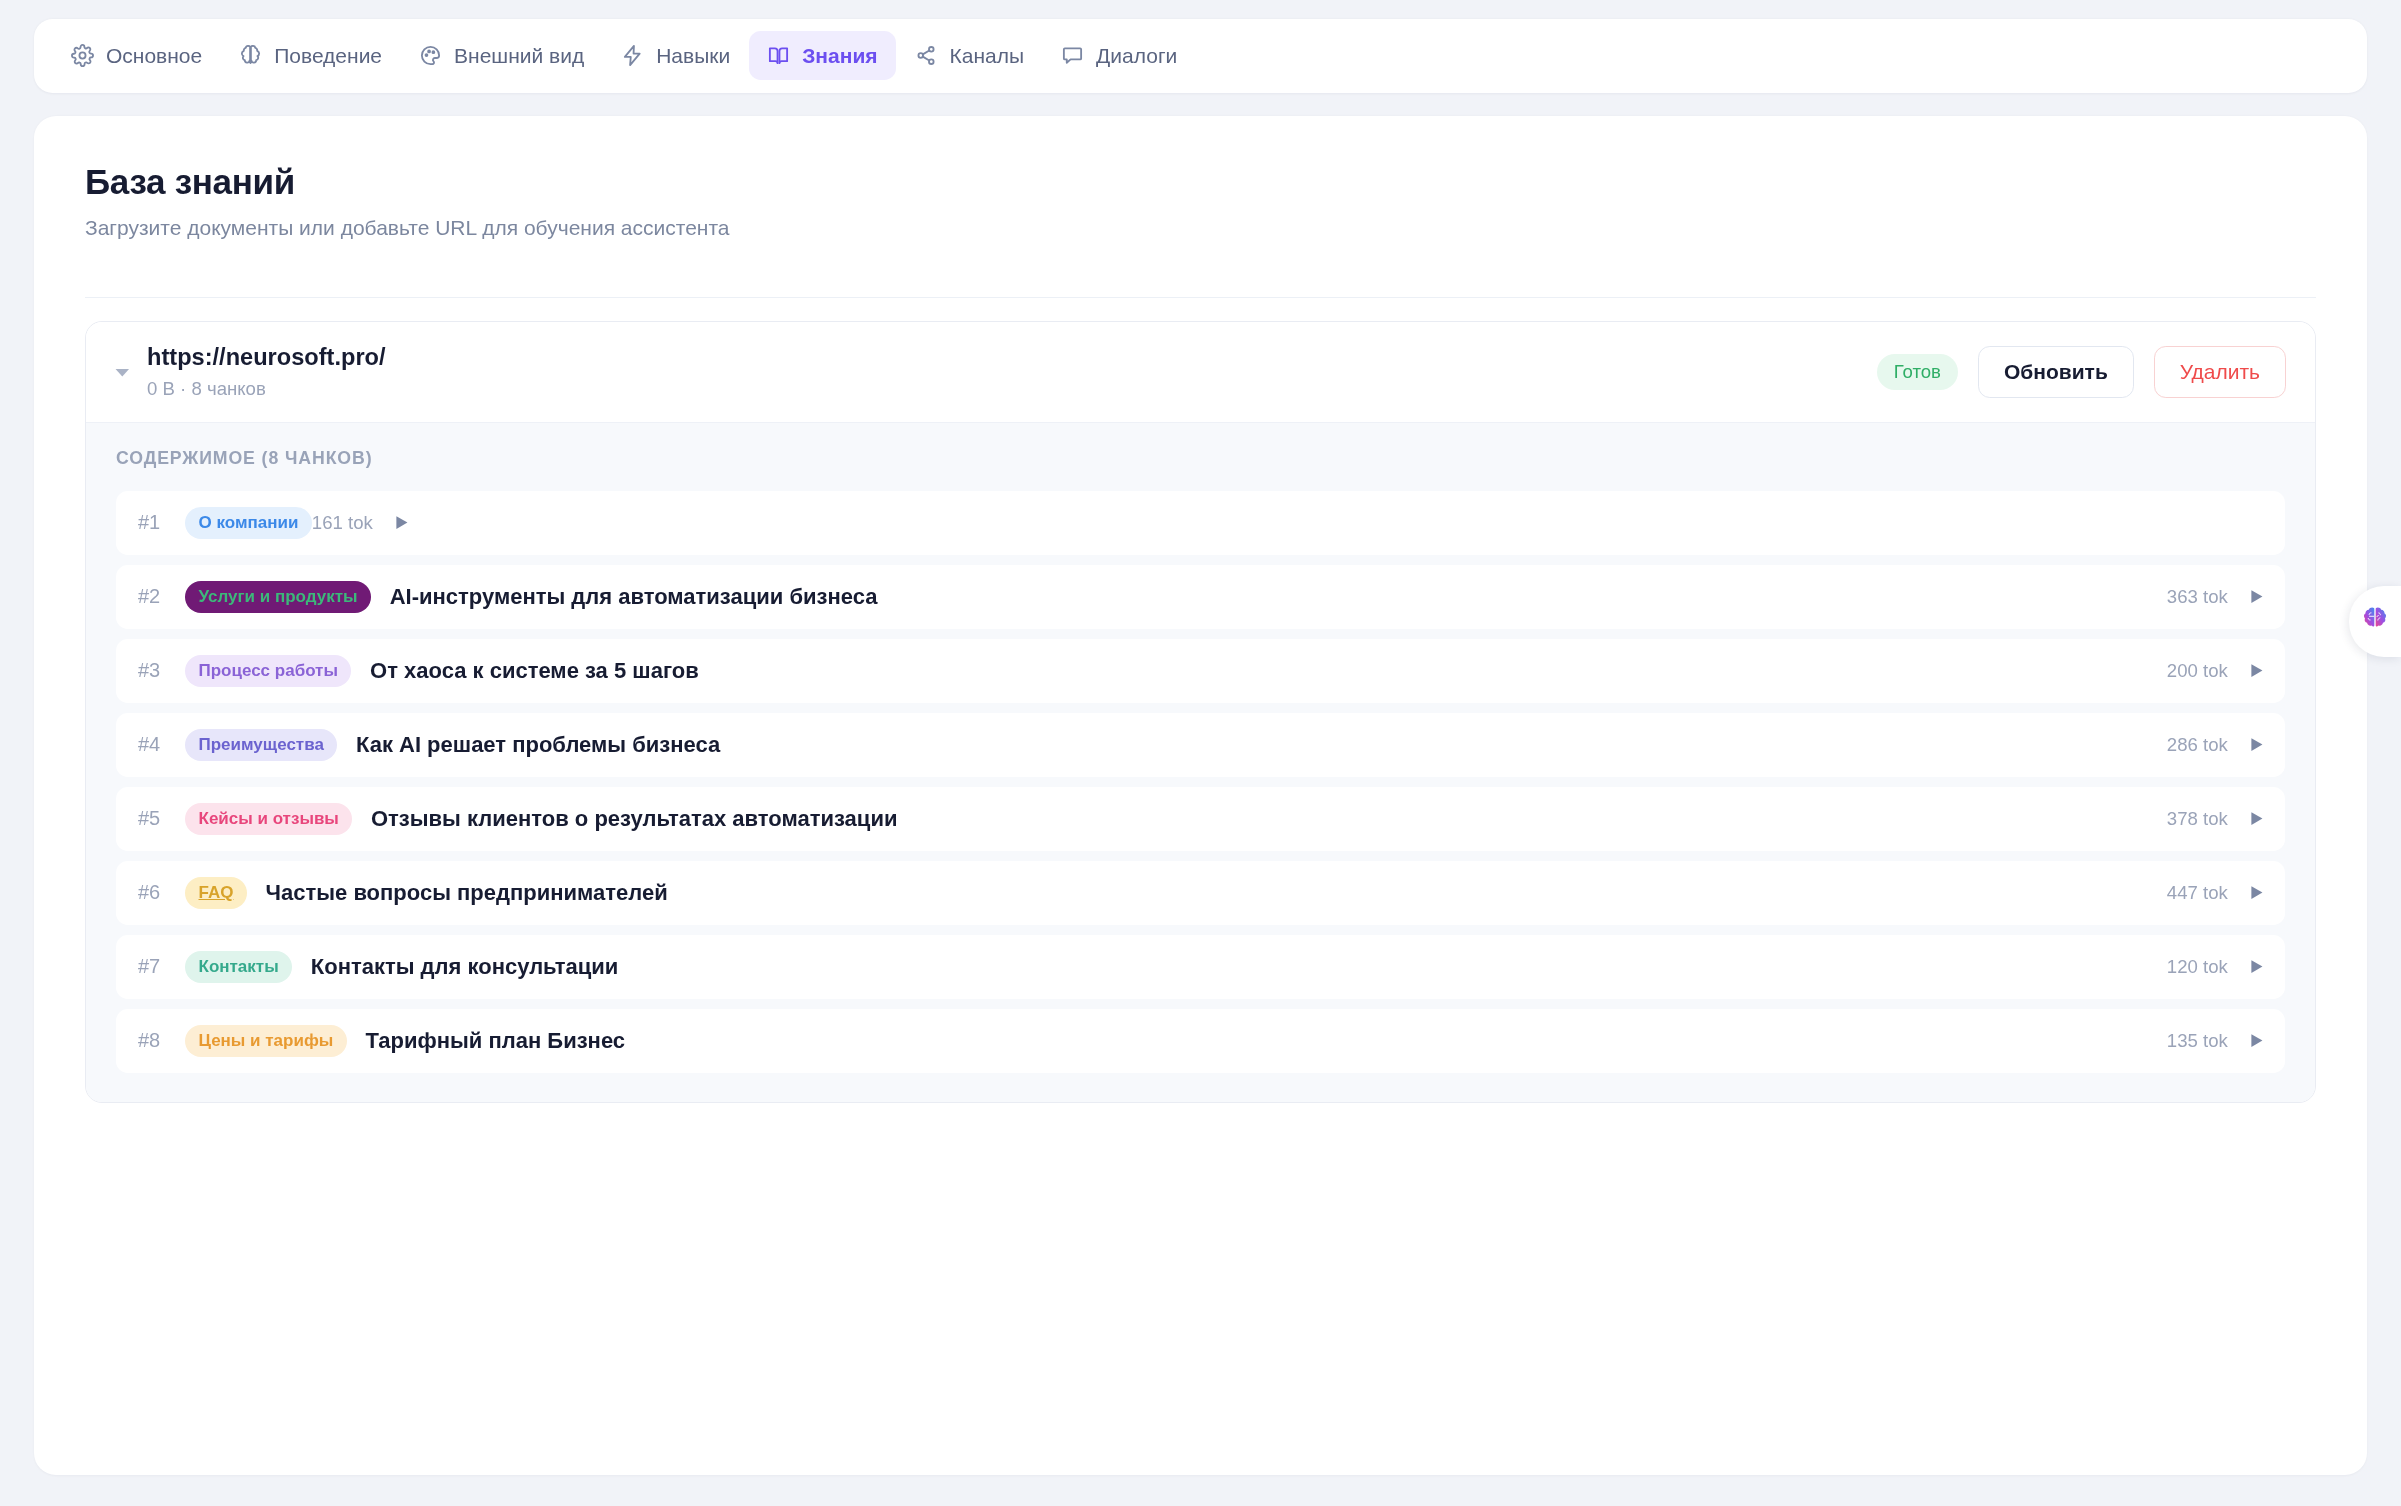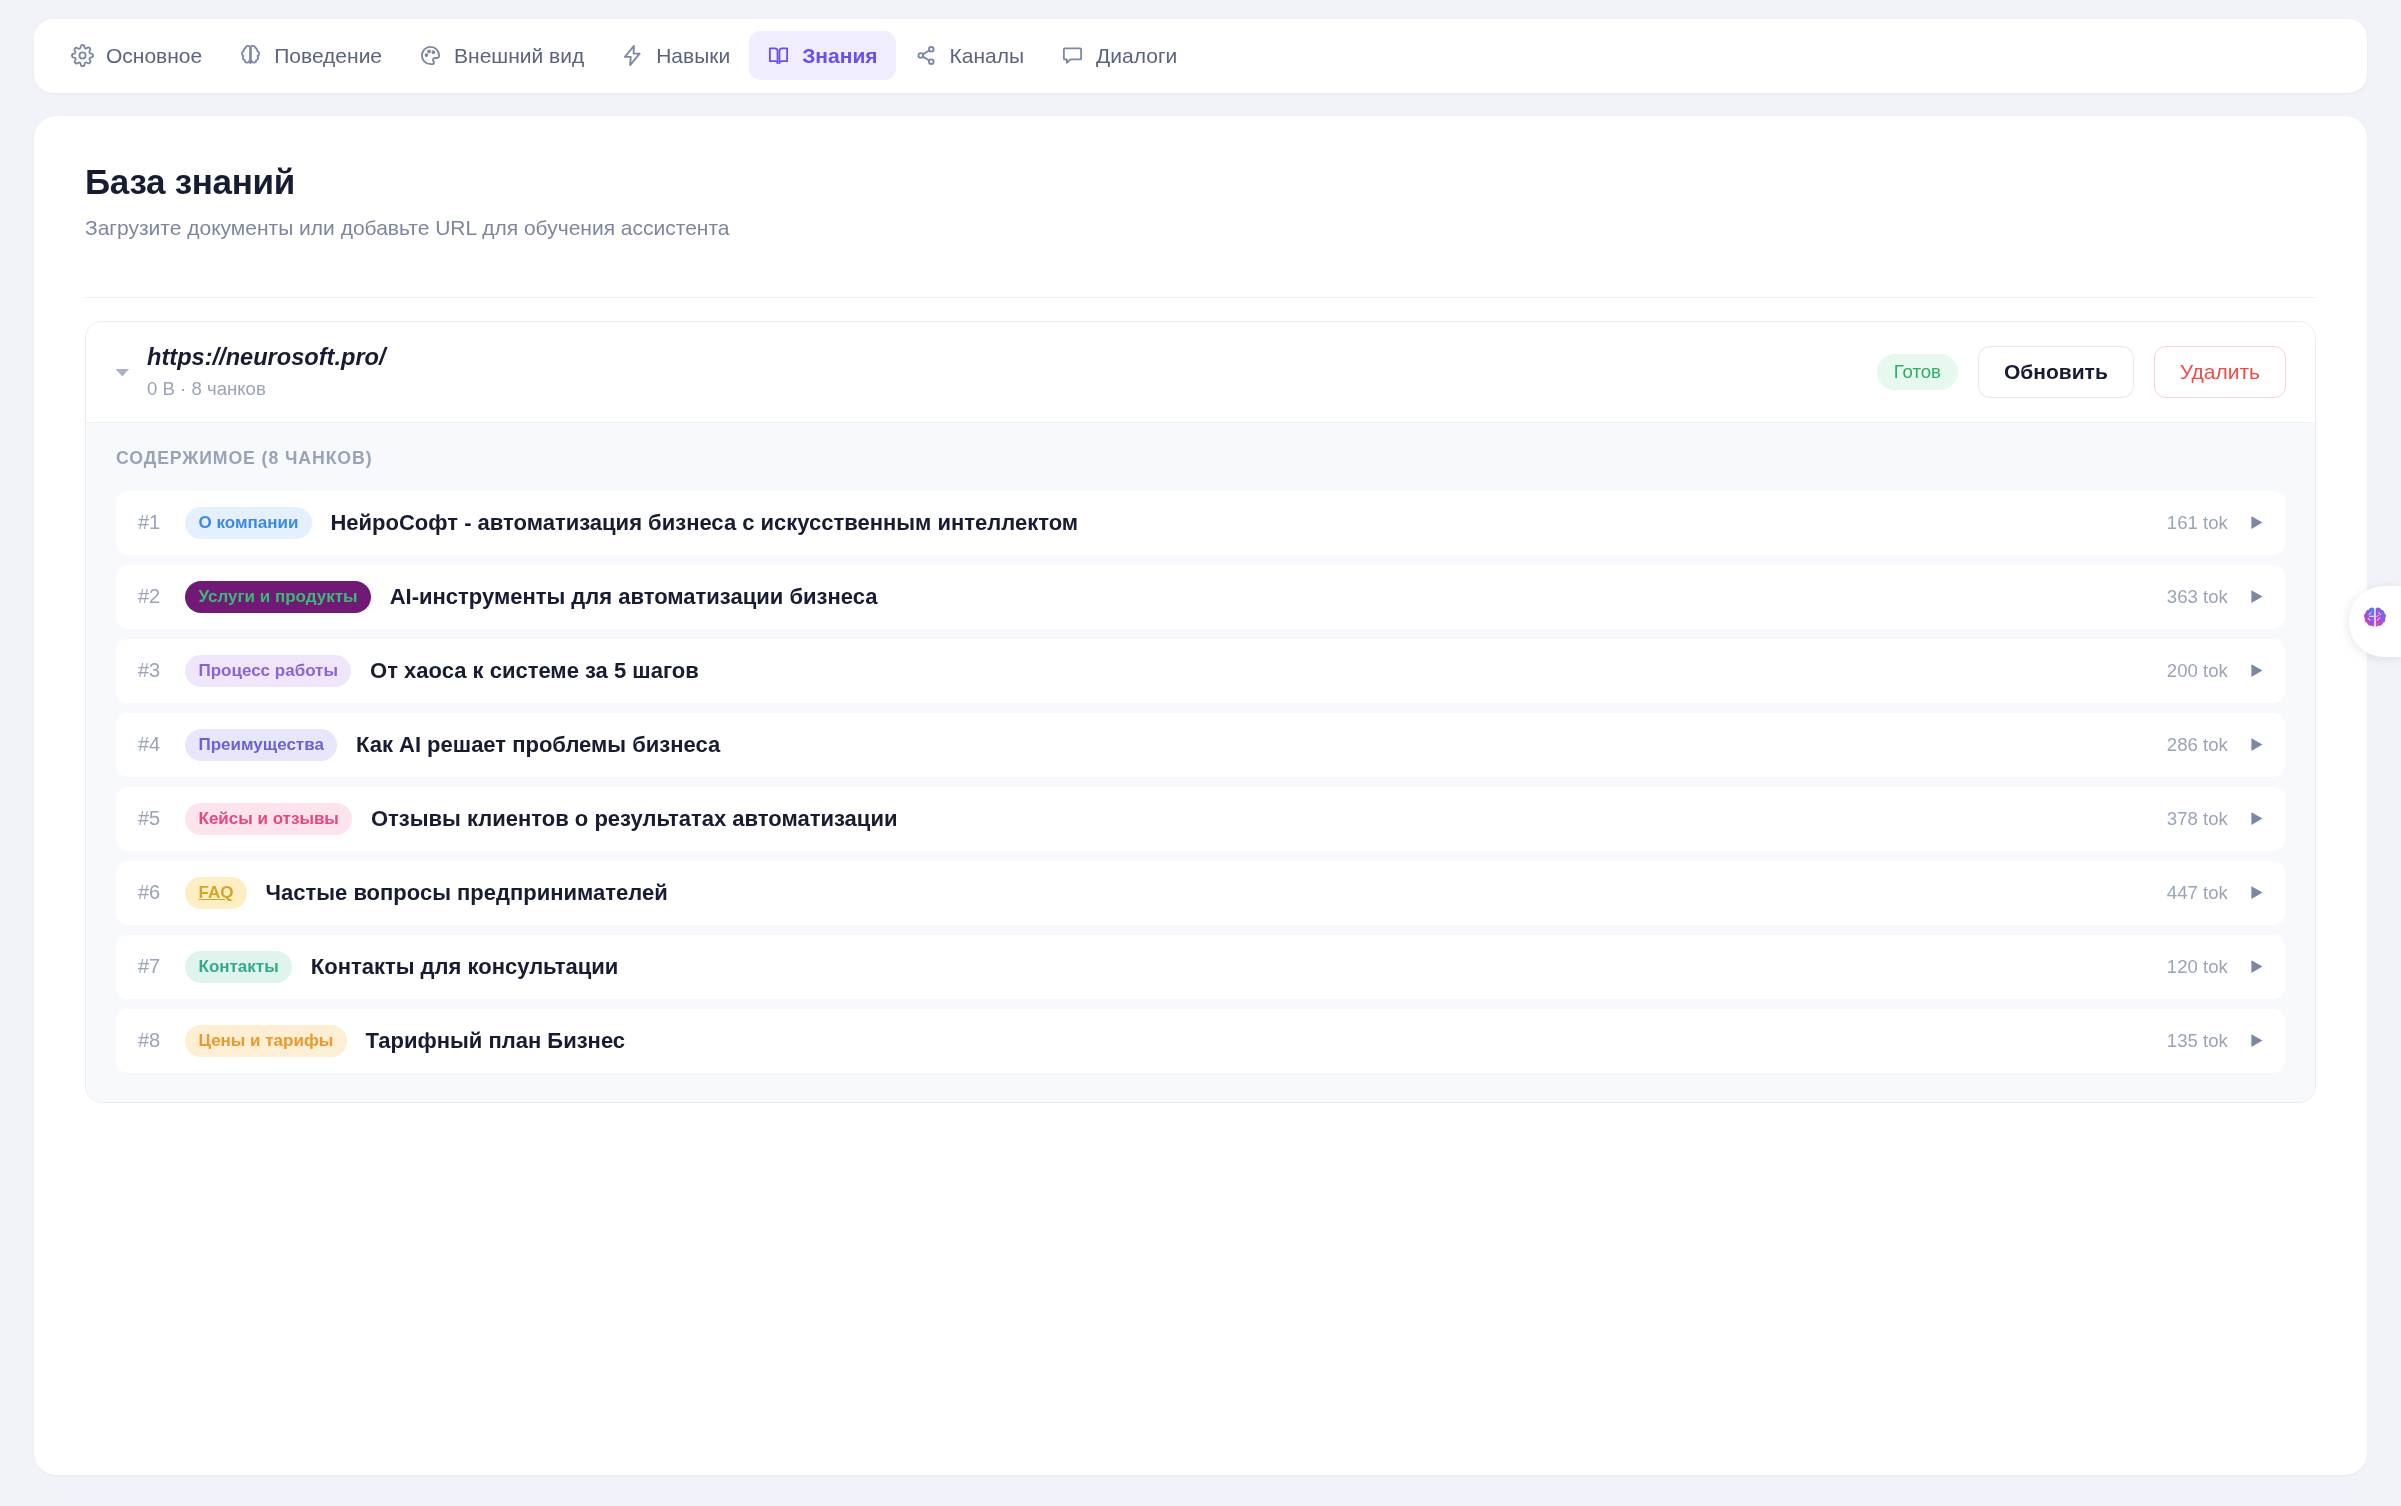--- a/index.html
+++ b/index.html
@@ -159,21 +159,21 @@
   }
   .doc-row {
     display: flex;
     align-items: center;
     padding: 22px 29px 22px 22px;
     background: #fff;
   }
   .caret { width: 29px; display: flex; align-items: center; justify-content: center; cursor: pointer; }
   .caret svg { width: 18.6px; height: 18.6px; fill: #aab3c6; }
   .doc-meta { margin-left: 10px; flex: 1; }
-  .doc-url { font-size: 23.6px; font-weight: 700; color: #171c32; font-style: italic; }
+  .doc-url { font-size: 23.6px; font-weight: 700; color: #171c32; }
   .doc-sub { margin-top: 6.8px; font-size: 18.6px; color: #9aa3b8; }
   .doc-actions { display: flex; align-items: center; gap: 20px; justify-content: flex-end; }
   .status-badge {
     background: #e7f8ee;
     color: #2fae66;
     font-size: 18.6px;
     padding: 6.8px 17px;
     border-radius: 844px;
   }
   .btn-ghost {
@@ -376,21 +376,20 @@
           <button class="btn-danger">Удалить</button>
         </div>
       </div>
 
       <div class="chunks-panel">
         <div class="chunks-label">СОДЕРЖИМОЕ (8 ЧАНКОВ)</div>
         <div id="chunk-list">
             <div class="chunk">
               <span class="chunk-num">#1</span>
               <span class="chunk-tag" style="background: rgb(228, 240, 253); color: rgb(60, 137, 232);">О компании</span>
-              <span class="chunk-title">НейроСофт - автоматизация бизнеса с искусственным интеллектом</span>
               <span class="chunk-tok">161 tok</span>
               <span class="play-ico">
                 <svg viewBox="0 0 20 20">
                   <path d="M4 2.5 17 10 4 17.5z"></path>
                 </svg>
               </span>
             </div>
             <div class="chunk">
               <span class="chunk-num">#2</span>
               <span class="chunk-tag" style="background: #701a75; color: rgb(60, 184, 122);">Услуги и продукты</span>

